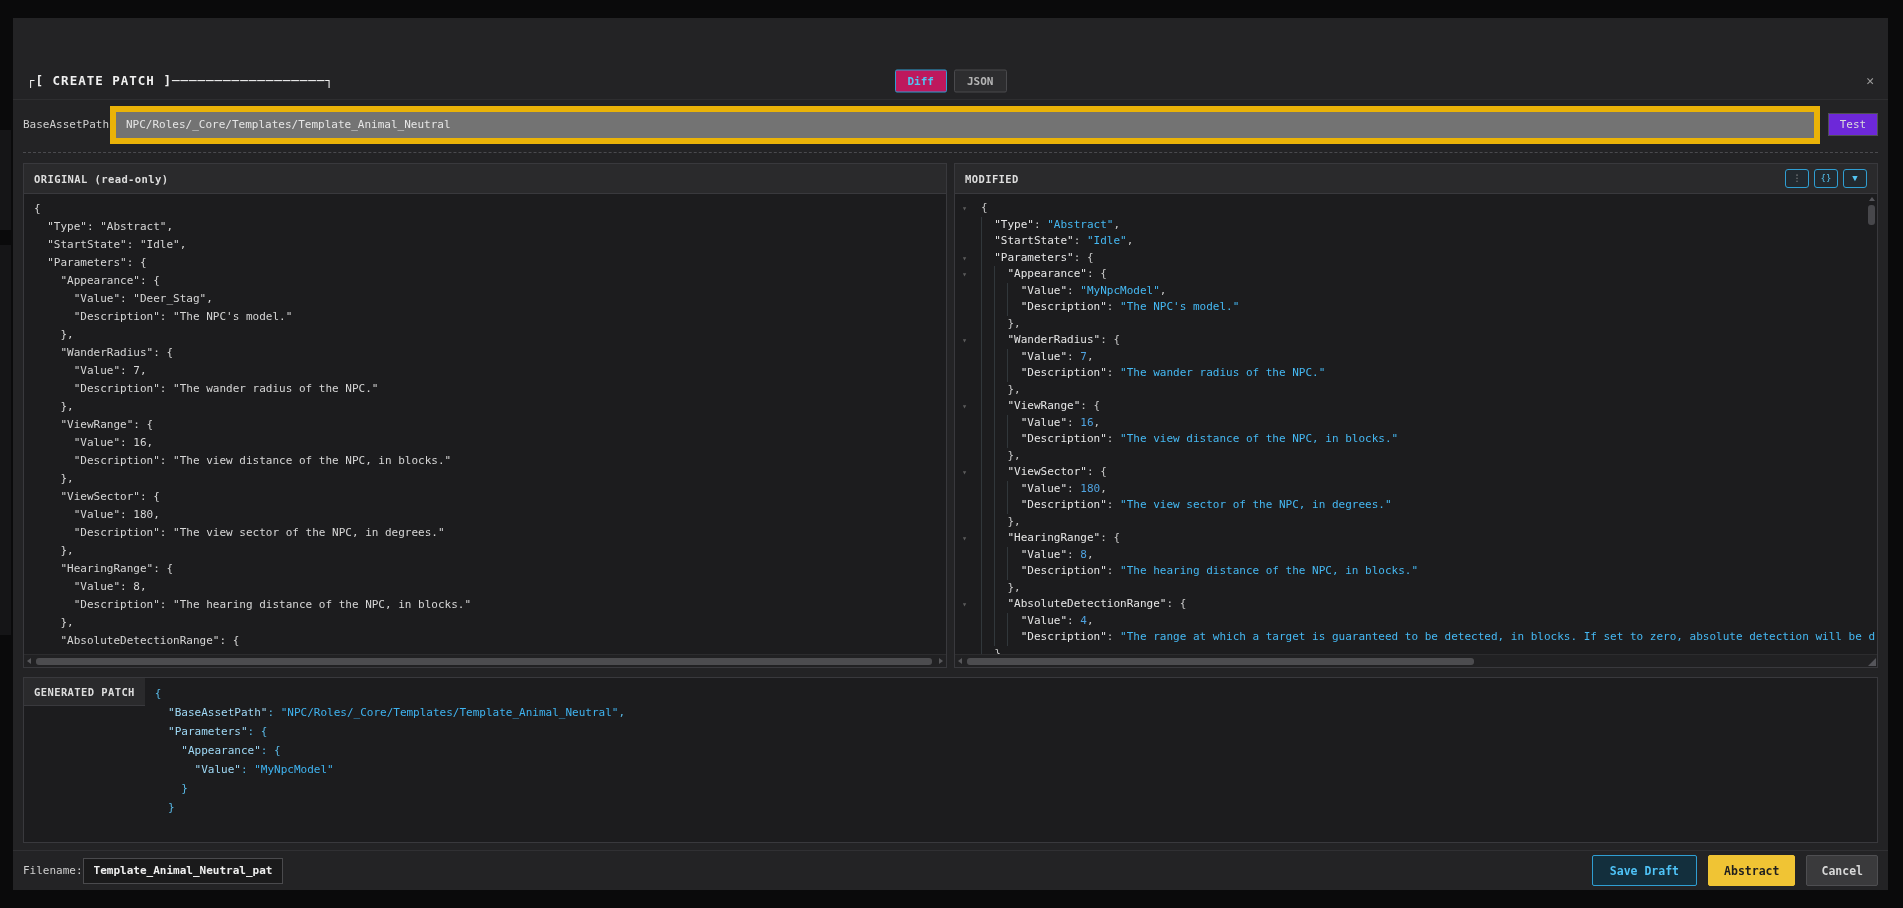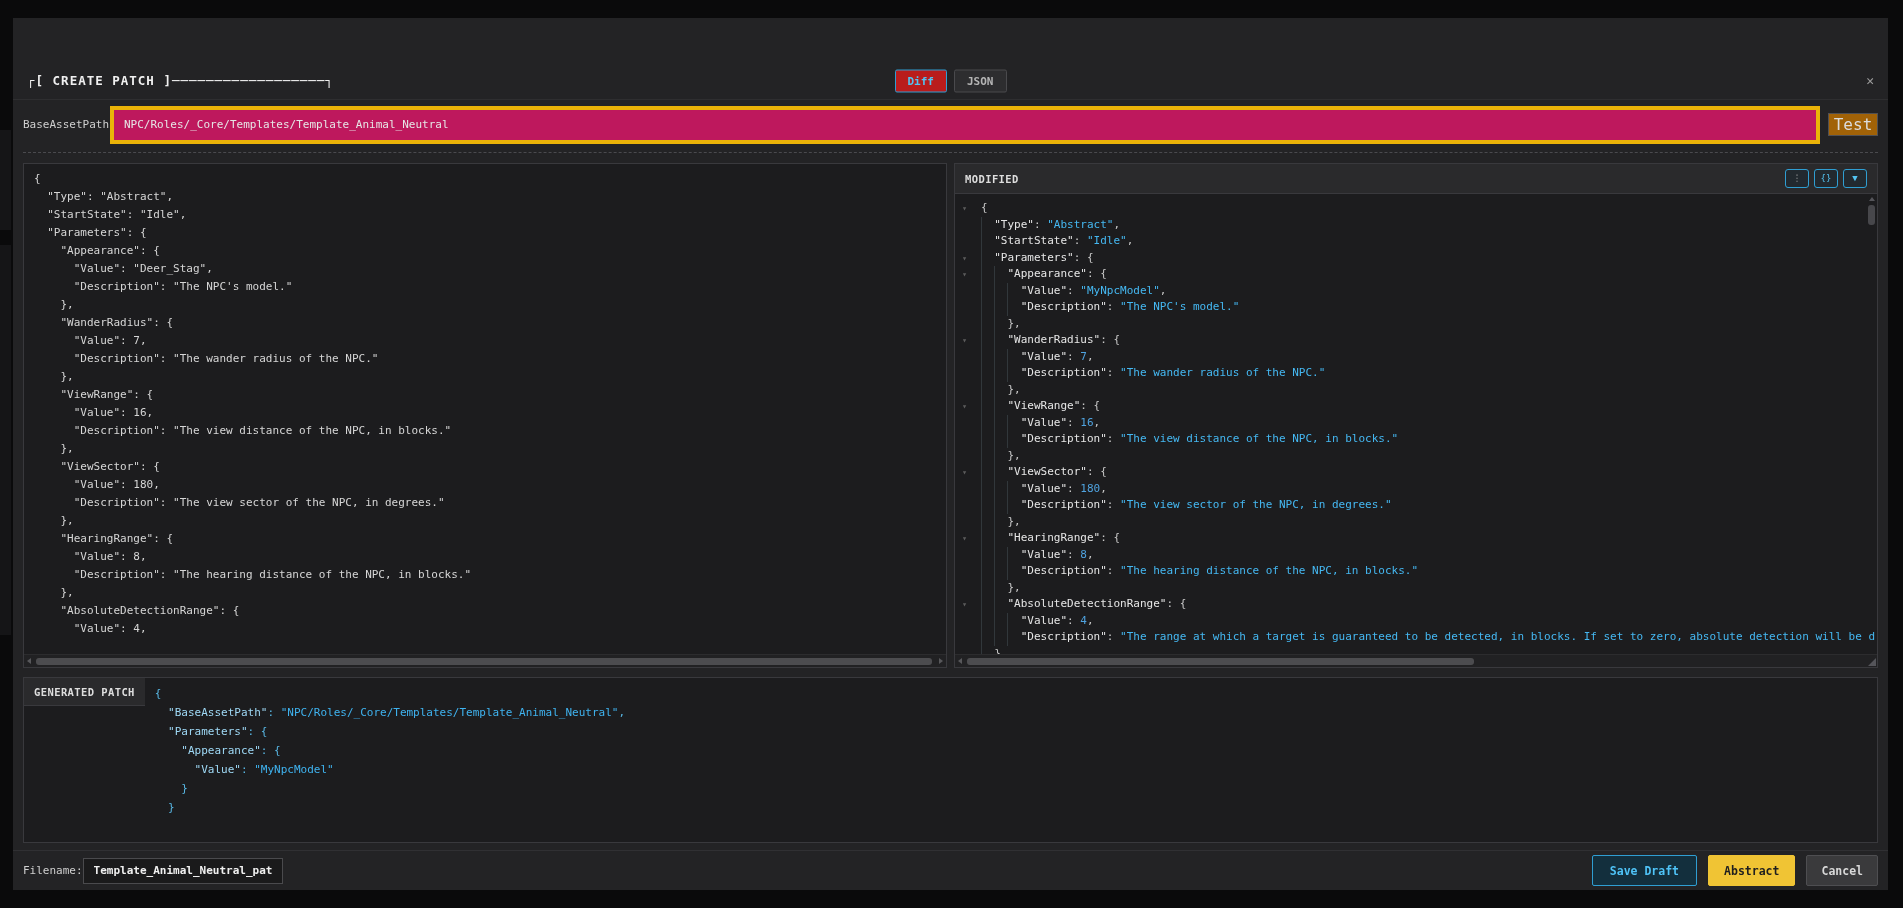--- a/index.html
+++ b/index.html
@@ -10,32 +10,32 @@
 
   .modal { position:absolute; left:13px; top:18px; width:1875px; height:872px;
     background:#232325; display:flex; flex-direction:column; }
 
   
   .modal-header { height:38px; flex:none; position:relative; display:flex; align-items:center;
     padding:0 14px; border-bottom:1px solid #2e2e30;margin-top:44px; }
   .dialog-title { color:#f0f0f0; font-size:12.5px; font-weight:bold; letter-spacing:1px; white-space:pre; }
   .view-toggle { position:absolute; left:50%; top:50%; transform:translate(-50%,-50%); display:flex; gap:7px; }
   .toggle-btn { font-family:inherit; font-size:11px; font-weight:bold; padding:4px 12px; border-radius:2px; cursor:pointer; }
-  .toggle-btn.active { background:#b91c1c; border:1px solid #2f9ed2; color:#53c3f2; }
+  .toggle-btn.active { background:#be185d; border:1px solid #2f9ed2; color:#53c3f2; }
   .toggle-btn.inactive { background:#2d2d2f; border:1px solid #4a4a4d; color:#b5b5b5; }
   .close-btn { margin-left:auto; background:none; border:none; color:#9c9c9c; font-size:13px; cursor:pointer; font-family:inherit; }
 
   
   .form-section { flex:none; padding:11px 10px 14px; display:flex; flex-direction:column; gap:8px; }
   .form-row { display:flex; align-items:center; height:27px; }
   .form-label { width:87px; flex:none; color:#cfcfcf; font-size:11px; }
-  .text-input { flex:1; height:38px; background:#be185d; border:4px solid #eab308; color:#e6e6e6;
+  .text-input { flex:1; height:38px; background:#737373; border:6px solid #eab308; color:#e6e6e6;
     font-family:inherit; font-size:11px; padding:0 10px; outline:none; }
-  .test-btn { flex:none; width:50px; height:23px; margin-left:8px; background:#a16207; border:1px solid #505053;
-    color:#dcdcdc; font-family:inherit; font-size:16px; cursor:pointer; }
+  .test-btn { flex:none; width:50px; height:23px; margin-left:8px; background:#6d28d9; border:1px solid #505053;
+    color:#dcdcdc; font-family:inherit; font-size:11px; cursor:pointer; }
   .select-box { flex:1; height:27px; background:#19191a; border:1px solid #3d3d40; color:#e6e6e6;
     font-size:11px; display:flex; align-items:center; padding:0 12px; cursor:pointer; }
   .select-chevron { margin-left:auto; color:#b8b8b8; font-size:10px; }
 
   .dashed-sep { flex:none; border-top:1px dashed #4a4a4e; margin:0 10px; }
 
   
   .diff-container { flex:none; height:505px; margin:10px 10px 0; display:flex; gap:7px; }
   .pane { flex:1; border:1px solid #39393d; background:#1c1c1e; display:flex; flex-direction:column; min-width:0; }
   .pane-header { height:30px; flex:none; background:#2a2a2c; border-bottom:1px solid #39393d;
@@ -117,20 +117,23 @@
         <input class="text-input" type="text" value="NPC/Roles/_Core/Templates/Template_Animal_Neutral" style="">
         <button class="test-btn">Test</button>
       </div>
     </div>
 
     <div class="dashed-sep"></div>
 
     <div class="diff-container">
 
       <div class="pane">
+        <div class="pane-header">
+          <span class="pane-title">ORIGINAL (read-only)</span>
+        </div>
         <div class="code code-original">
             <div class="cl"><span class="lt">{</span></div>
             <div class="cl"><span class="lt">  "Type": "Abstract",</span></div>
             <div class="cl"><span class="lt">  "StartState": "Idle",</span></div>
             <div class="cl"><span class="lt">  "Parameters": {</span></div>
             <div class="cl"><span class="lt">    "Appearance": {</span></div>
             <div class="cl"><span class="lt">      "Value": "Deer_Stag",</span></div>
             <div class="cl"><span class="lt">      "Description": "The NPC's model."</span></div>
             <div class="cl"><span class="lt">    },</span></div>
             <div class="cl"><span class="lt">    "WanderRadius": {</span></div>

